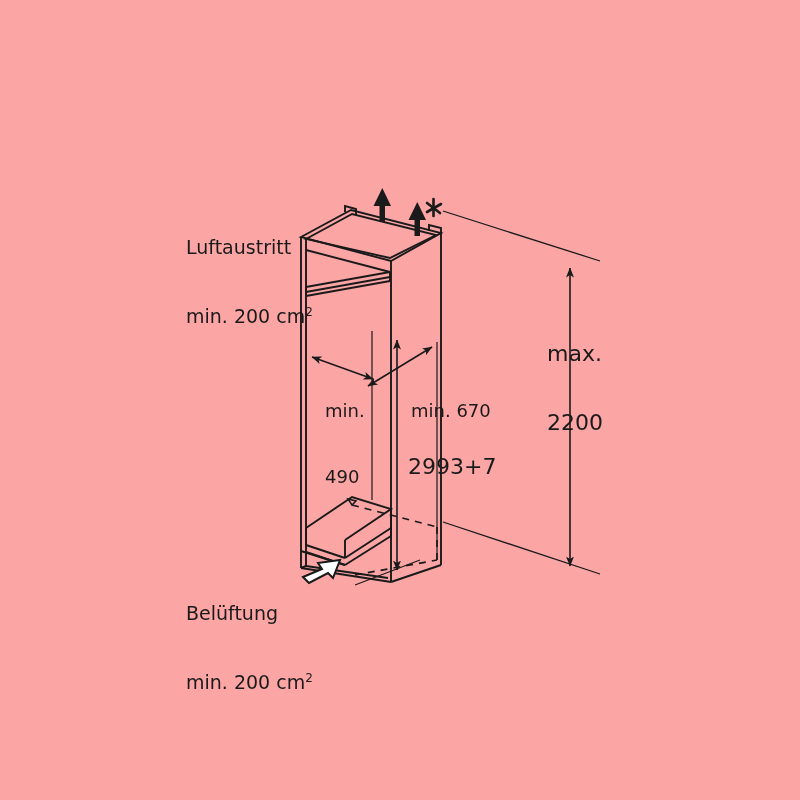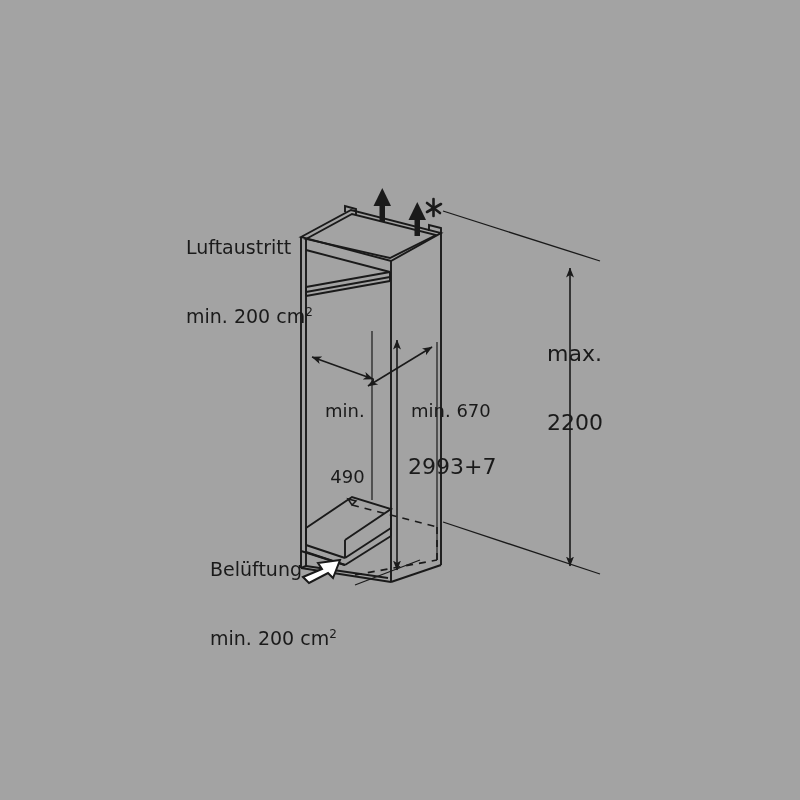--- a/index.html
+++ b/index.html
@@ -4,21 +4,21 @@
 <style>
   html, body {
     margin: 0;
     padding: 0;
     background: #ffffff;
   }
   #canvas {
     position: relative;
     width: 800px;
     height: 800px;
-    background: #a3a3a3;
+    background: #fca5a5;
     font-family: "DejaVu Sans", sans-serif;
     overflow: hidden;
   }
   svg#drawing {
     position: absolute;
     left: 0;
     top: 0;
     width: 800px;
     height: 800px;
   }
@@ -148,26 +148,26 @@
       <path d="M 443,522 L 600,574" stroke-width="1.3"></path>
     </g>
 
   </svg>
 
   <div class="lbl" style="left:186px; top:190px;">
     <div>Luftaustritt</div>
     <div><span>min. 200 cm</span><span class="sup">2</span></div>
   </div>
 
-  <div class="lbl" style="left:186px; top:512px;margin-left:24px;">
+  <div class="lbl" style="left:186px; top:556px;">
     <div>Belüftung</div>
     <div><span>min. 200 cm</span><span class="sup">2</span></div>
   </div>
 
-  <div class="dim dim-sm" style="left:325px; top:356px; text-align:right;">
+  <div class="dim dim-sm" style="left:325px; top:356px; text-align:left;">
     <div>min.</div>
     <div>490</div>
   </div>
 
   <div class="dim dim-sm" style="left:411px; top:356px;">
     <div>min. 670</div>
   </div>
 
   <div class="dim" style="left:380px; top:432px;">
     <span>2993</span><span class="sup">+7</span>

